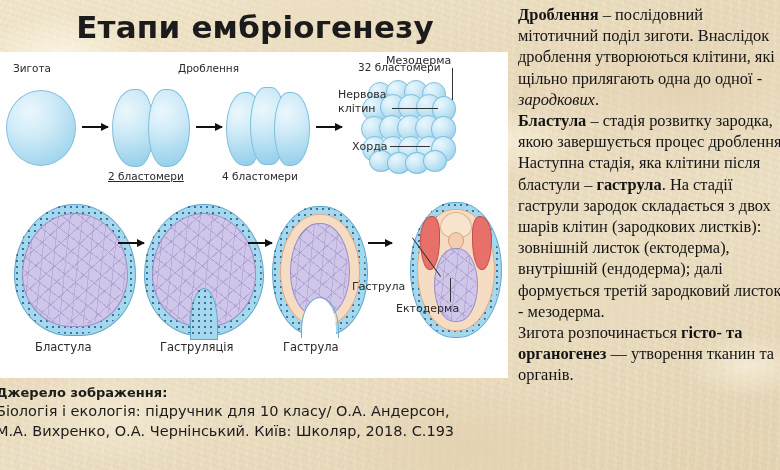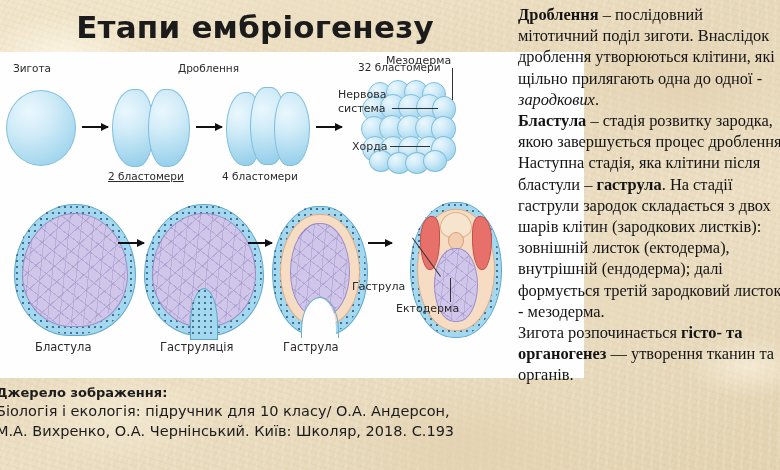--- a/index.html
+++ b/index.html
@@ -29,21 +29,21 @@
   }
   
   #title{
     position:absolute;left:0;top:2px;width:510px;height:50px;
     display:flex;align-items:center;justify-content:center;
     font-size:31px;font-weight:bold;color:#1b1b1b;letter-spacing:.2px;
     font-family:"DejaVu Sans",sans-serif;
   }
   
   #figure{
-    position:absolute;left:0;top:52px;width:584px;height:326px;
+    position:absolute;left:0;top:52px;width:508px;height:326px;
     background:#fefefe;overflow:hidden;
   }
   .lbl{position:absolute;font-family:"DejaVu Sans",sans-serif;color:#2a2a2a;white-space:nowrap;}
   .lbl-top{font-size:10.5px;}
   .lbl-bot{font-size:11.5px;}
   .lbl-ann{font-size:11px;}
   
   .arrow{position:absolute;height:2px;background:#111;}
   .arrow:after{
     content:"";position:absolute;right:-1px;top:-3.5px;
@@ -188,21 +188,21 @@
     <div style="position:absolute;left:30px;top:10px;width:30px;height:24px;background:#f7e4cf;border:1px solid #ddb48c;border-radius:50% 50% 40% 40%/60% 60% 40% 40%;"></div>
     <div style="position:absolute;left:38px;top:30px;width:14px;height:16px;background:#f2cdb0;border:1px solid #d8a078;border-radius:50%;"></div>
     <div class="inner" style="left:24px;top:46px;width:42px;height:72px;border-radius:46%/50%;"></div>
     <div class="mesh" style="left:24px;top:46px;width:42px;height:72px;border-radius:46%/50%;"></div>
   </div>
 
   <div class="lbl lbl-ann" style="left:386px;top:2px;">Мезодерма</div>
   <div class="leader" style="left:452px;top:16px;height:32px;"></div>
 
   <div class="lbl lbl-ann" style="left:338px;top:36px;">Нервова</div>
-  <div class="lbl lbl-ann" style="left:338px;top:50px;">система</div>
+  <div class="lbl lbl-ann" style="left:338px;top:50px;">клітин</div>
   <div class="leader-h" style="left:392px;top:56px;width:46px;"></div>
 
   <div class="lbl lbl-ann" style="left:352px;top:88px;">Хорда</div>
   <div class="leader-h" style="left:390px;top:94px;width:40px;"></div>
 
   <div class="lbl lbl-ann" style="left:352px;top:228px;">Гаструла</div>
   <div class="leader" style="left:412px;top:186px;height:48px;transform:rotate(-36deg);"></div>
 
   <div class="lbl lbl-ann" style="left:396px;top:250px;">Ектодерма</div>
   <div class="leader" style="left:450px;top:226px;height:24px;"></div>

